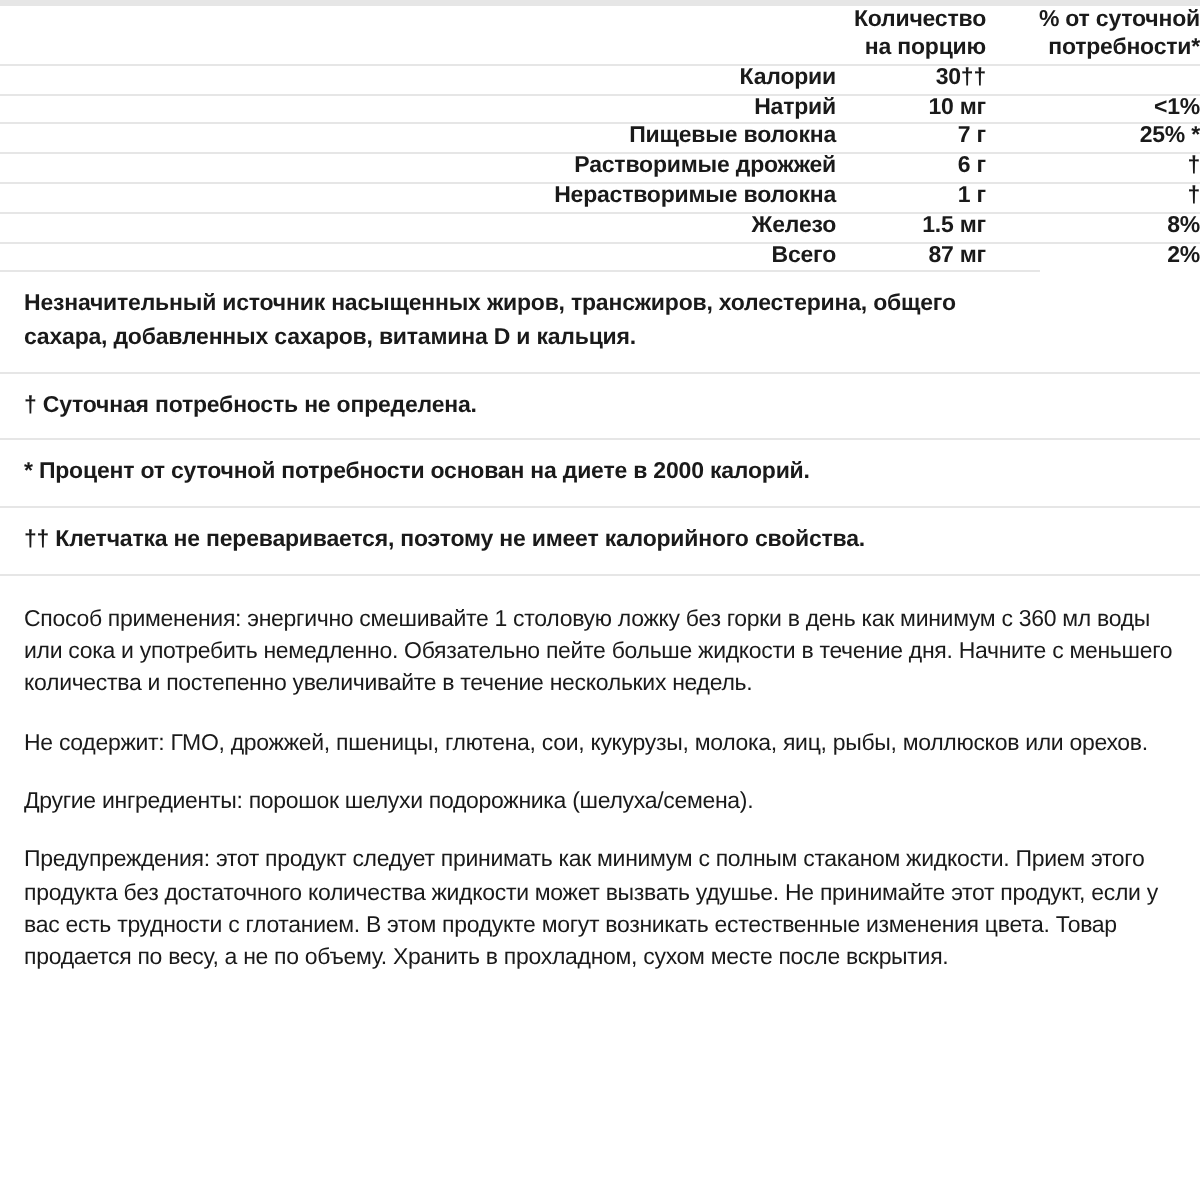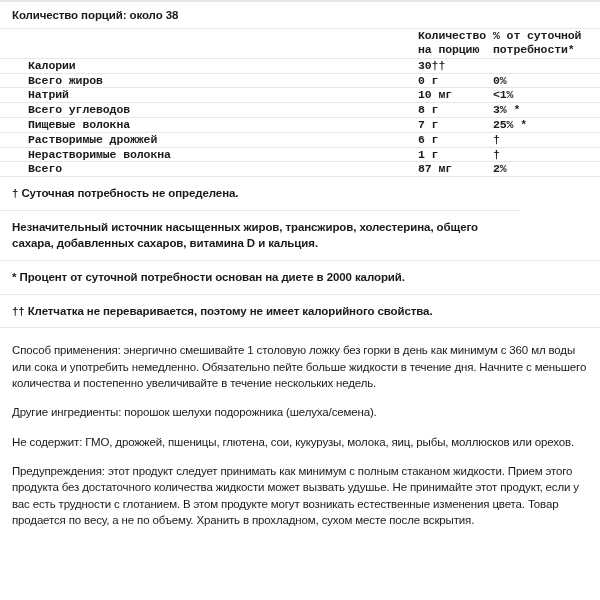--- a/index.html
+++ b/index.html
@@ -45,22 +45,21 @@
   
   .nf-table {
     width: 100%;
     border-collapse: collapse;
     table-layout: fixed;
   }
   .nf-table td, .nf-table th {
     padding: 0;
     margin: 0;
     vertical-align: top;
-    text-align: left;
-    font-family: Liberation Mono, monospace;
+    text-align: right;
   }
   .col-name   { width: 418px; }
   .col-amount { width: 75px; }
   .col-dv     { width: 107px; }
 
   .head-cell {
     box-sizing: border-box;
     padding: 8px 6px 9px 0;
     font-size: 11.5px;
     font-weight: bold;
@@ -121,21 +120,20 @@
 </head>
 <body>
 
 <div class="panel">
 
   <div class="rule"></div>
 
 
   <div class="rule"></div>
 
-  <div class="serving-row">Количество порций: около 38</div>
 
   <table class="nf-table">
     <colgroup>
       <col class="col-name">
       <col class="col-amount">
       <col class="col-dv">
     </colgroup>
     <thead>
       <tr class="head-row">
         <th class="head-cell first"></th>
@@ -145,72 +143,67 @@
 потребности*</th>
       </tr>
     </thead>
     <tbody>
       <tr class="data-row">
         <td class="body-cell first">Калории</td>
         <td class="body-cell">30††</td>
         <td class="body-cell"></td>
       </tr>
       <tr class="data-row">
-        <td class="body-cell first">Всего жиров</td>
-        <td class="body-cell">0 г</td>
-        <td class="body-cell">0%</td>
-      </tr>
-      <tr class="data-row">
         <td class="body-cell first">Натрий</td>
         <td class="body-cell">10 мг</td>
         <td class="body-cell">&lt;1%</td>
       </tr>
       <tr class="data-row">
-        <td class="body-cell first">Всего углеводов</td>
-        <td class="body-cell">8 г</td>
-        <td class="body-cell">3% *</td>
-      </tr>
-      <tr class="data-row">
         <td class="body-cell first">Пищевые волокна</td>
         <td class="body-cell">7 г</td>
         <td class="body-cell">25% *</td>
       </tr>
       <tr class="data-row">
         <td class="body-cell first">Растворимые дрожжей</td>
         <td class="body-cell">6 г</td>
         <td class="body-cell">†</td>
       </tr>
       <tr class="data-row">
         <td class="body-cell first">Нерастворимые волокна</td>
         <td class="body-cell">1 г</td>
         <td class="body-cell">†</td>
       </tr>
       <tr class="data-row">
+        <td class="body-cell first">Железо</td>
+        <td class="body-cell">1.5 мг</td>
+        <td class="body-cell">8%</td>
+      </tr>
+      <tr class="data-row">
         <td class="body-cell first">Всего</td>
         <td class="body-cell">87 мг</td>
         <td class="body-cell">2%</td>
       </tr>
     </tbody>
   </table>
 
+  <div class="footnote wide">Незначительный источник насыщенных жиров, трансжиров, холестерина, общего сахара, добавленных сахаров, витамина D и кальция.</div>
+
   <div class="footnote">† Суточная потребность не определена.</div>
-
-  <div class="footnote wide">Незначительный источник насыщенных жиров, трансжиров, холестерина, общего сахара, добавленных сахаров, витамина D и кальция.</div>
 
   <div class="footnote">* Процент от суточной потребности основан на диете в 2000 калорий.</div>
 
   <div class="footnote">†† Клетчатка не переваривается, поэтому не имеет калорийного свойства.</div>
 
   <div class="rule"></div>
 
   <div class="spacer-top"></div>
 
   <div class="body-block">
     <p class="para">Способ применения:  энергично смешивайте 1 столовую ложку без горки в день как минимум с 360 мл воды или сока и употребить немедленно. Обязательно пейте больше жидкости в течение дня. Начните с меньшего количества и постепенно увеличивайте в течение нескольких недель.</p>
 
+    <p class="para">Не содержит: ГМО, дрожжей, пшеницы, глютена, сои, кукурузы, молока, яиц, рыбы, моллюсков или орехов.</p>
+
     <p class="para">Другие ингредиенты: порошок шелухи подорожника (шелуха/семена).</p>
-
-    <p class="para">Не содержит: ГМО, дрожжей, пшеницы, глютена, сои, кукурузы, молока, яиц, рыбы, моллюсков или орехов.</p>
 
     <p class="para">Предупреждения: этот продукт следует принимать как минимум с полным стаканом жидкости. Прием этого продукта без достаточного количества жидкости может вызвать удушье. Не принимайте этот продукт, если у вас есть трудности с глотанием. В этом продукте могут возникать естественные изменения цвета. Товар продается по весу, а не по объему. Хранить в прохладном, сухом месте после вскрытия.</p>
   </div>
 
 </div>
 
 </body></html>

